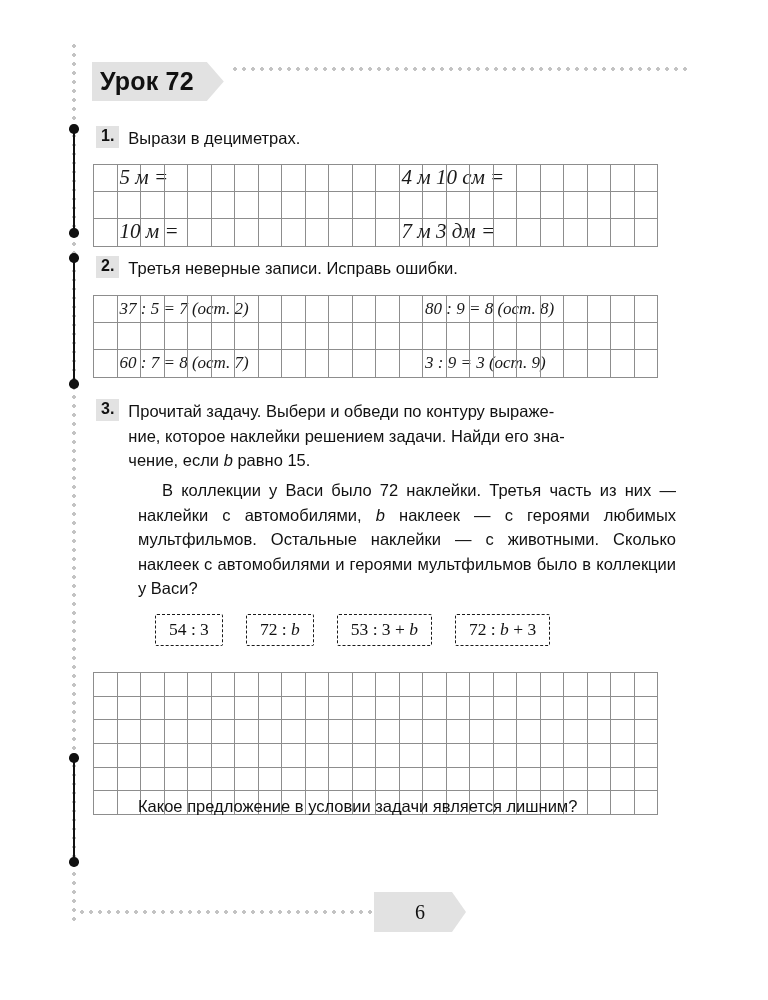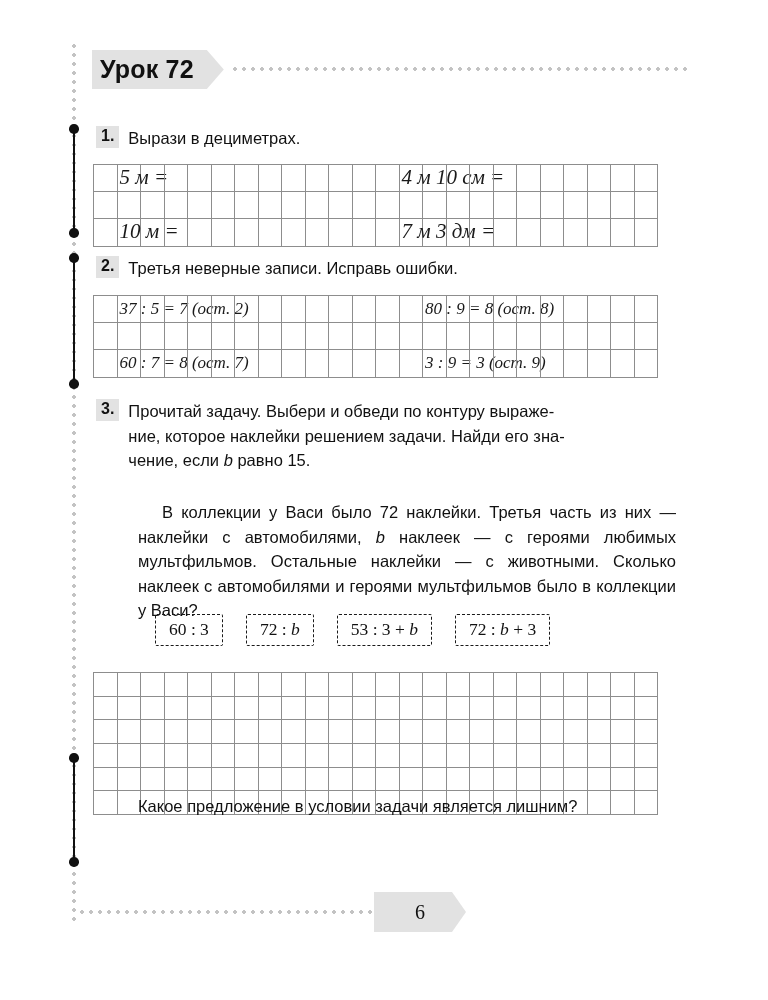--- a/index.html
+++ b/index.html
@@ -22,20 +22,21 @@
   }
   .rail-seg { position: absolute; left: 4.6px; width: 2.6px; background: #111; }
   .rail-dot { position: absolute; left: 1.2px; width: 9.5px; height: 9.5px; border-radius: 50%; background: #111; }
 
   
   .header { position: absolute; left: 92px; top: 50px; height: 39px; display: flex; align-items: stretch; }
   .header-banner {
     background: #e2e2e2; display: flex; align-items: center;
     padding: 0 30px 0 8px; height: 39px;
     clip-path: polygon(0 0, calc(100% - 17px) 0, 100% 50%, calc(100% - 17px) 100%, 0 100%);
+    margin-top: 12px;
   }
   .header-title { font-size: 25px; font-weight: bold; letter-spacing: .2px; color: #111; }
   .header-dots {
     position: absolute; left: 233px; top: 67px; width: 455px; height: 4px;
     background-image: radial-gradient(circle at 2px 2px, #c3c3c3 1.7px, transparent 1.9px);
     background-size: 9px 4px; background-repeat: repeat-x;
   }
 
   
   .task-head { position: absolute; display: flex; align-items: flex-start; }
@@ -301,27 +302,27 @@
 
 <div class="task-head" style="left:96px; top:399px; width:580px;">
   <span class="num-badge">3.</span>
   <span class="task-text" style="width:542px;">
     <span>Прочитай задачу. Выбери и обведи по контуру выраже-</span><br>
     <span>ние, которое наклейки решением задачи. Найди его зна-</span><br>
     <span>чение, если </span><span class="ital">b</span><span> равно 15.</span>
   </span>
 </div>
 
-<div class="task-text just indent" style="position:absolute; left:138px; top:500px; width:538px;">
+<div class="task-text just indent" style="position:absolute; left:138px; top:478px; width:538px;">
   <span>В коллекции у Васи было 72 наклейки. Третья часть из них — наклейки с автомобилями, </span><span class="ital">b</span><span> наклеек — с героями любимых мультфильмов. Остальные наклейки — с животными. Сколько наклеек с автомобилями и героями мультфильмов было в коллекции у Васи?</span>
 </div>
 
 <div class="options">
   <div class="option">
-    <span>60 : 3</span><span class="v"></span><span></span>
+    <span>54 : 3</span><span class="v"></span><span></span>
   </div>
   <div class="option">
     <span>72 : </span><span class="v">b</span><span></span>
   </div>
   <div class="option">
     <span>53 : 3 + </span><span class="v">b</span><span></span>
   </div>
   <div class="option">
     <span>72 : </span><span class="v">b</span><span> + 3</span>
   </div>

